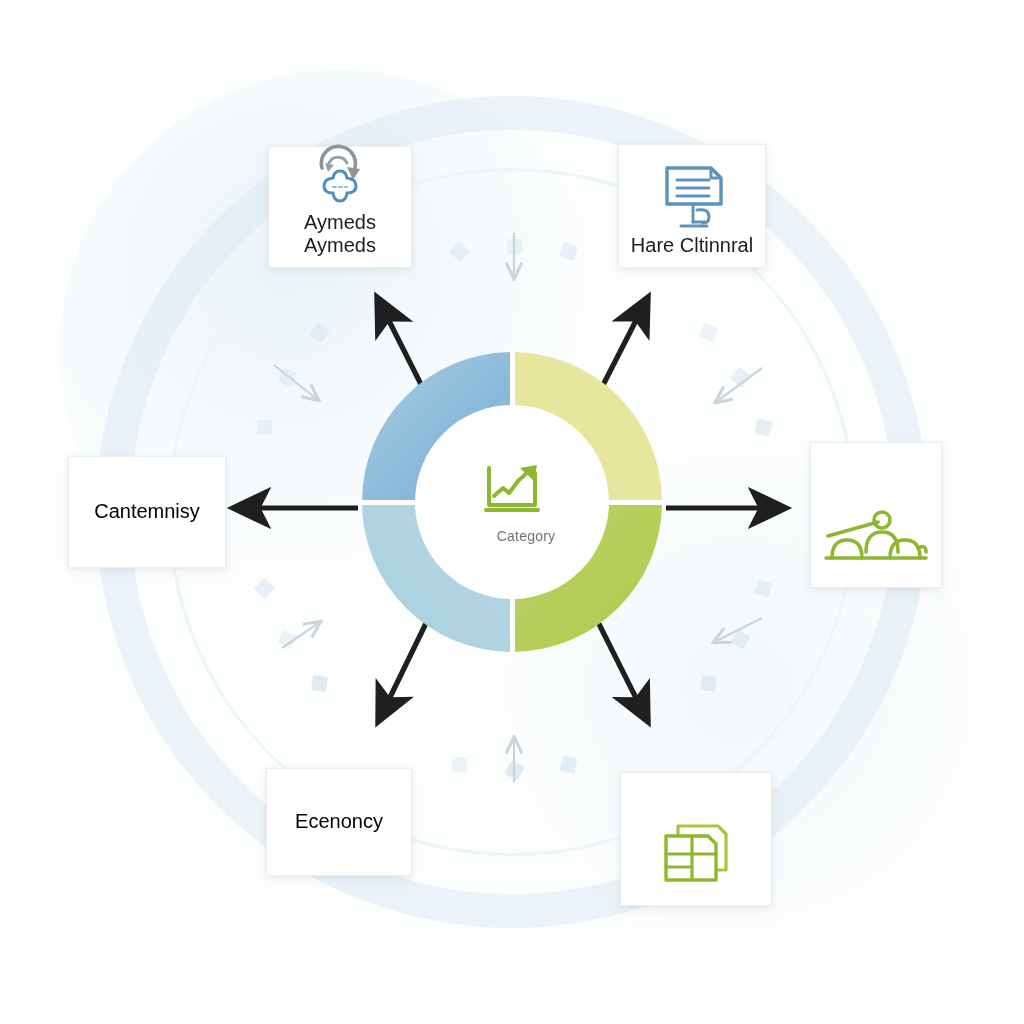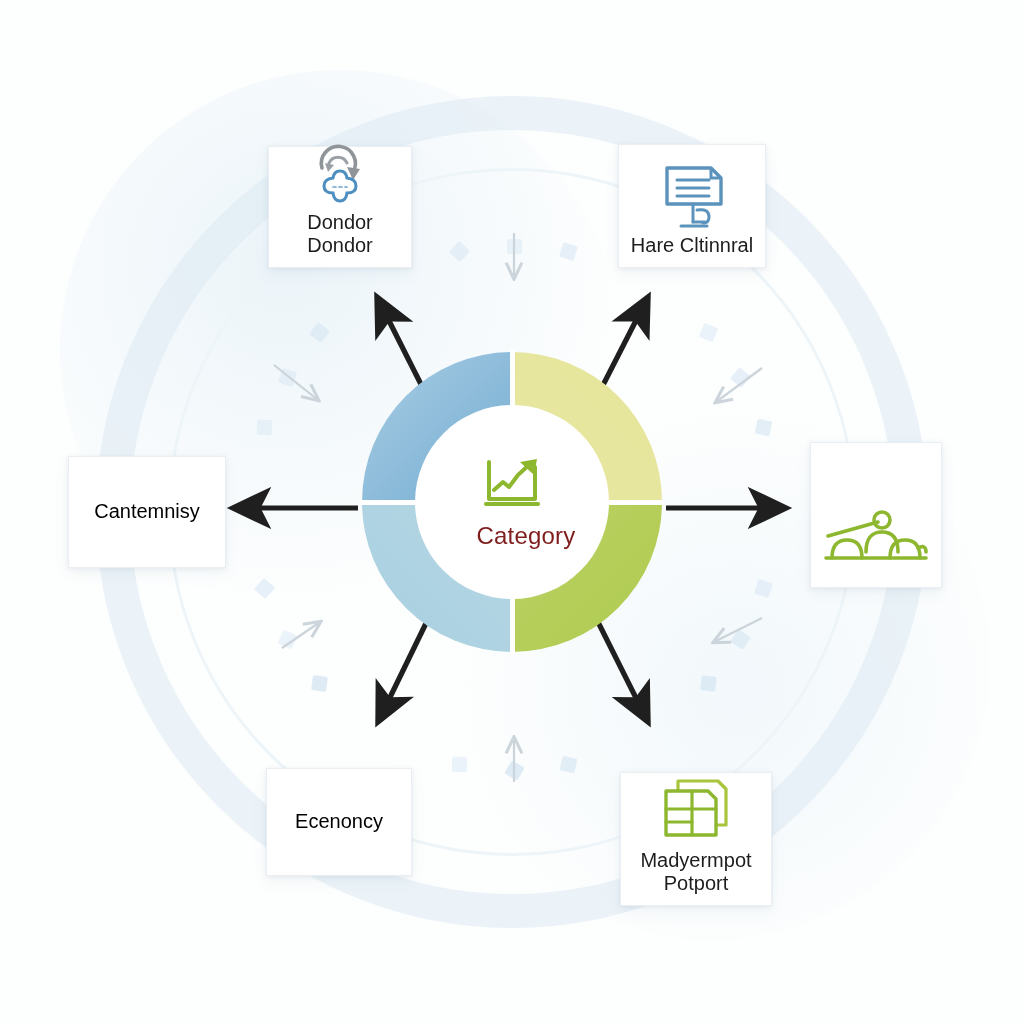--- a/index.html
+++ b/index.html
@@ -101,22 +101,22 @@
     width: 194px; height: 194px;
     background: #ffffff;
     border-radius: 50%;
     display: flex;
     flex-direction: column;
     align-items: center;
     justify-content: center;
     gap: 6px;
   }
   .center-label {
-    font-size: 24px;
-    color: #7f1d1d;
+    font-size: 14px;
+    color: #737373;
     letter-spacing: .2px;
     margin-left: 28px;
   }
 
   
   .arrows { position: absolute; left: 0; top: 0; width: 1024px; height: 1024px; }
 
   
   .node {
     position: absolute;
@@ -253,21 +253,21 @@
         <g fill="none" stroke="#9aa0a6" stroke-width="3" stroke-linecap="round">
           <path d="M26 24 A10 10 0 0 1 44 24"></path>
         </g>
         <path d="M31 26 L25 33 L22 24 Z" fill="#9aa0a6"></path>
         <path d="M37 32 q6 0 7 7 q9 1 9 8 q0 7 -9 7 q-1 8 -7 8 q-6 0 -7 -8 q-9 0 -9 -7 q0 -7 9 -8 q1 -7 7 -7 Z" fill="#ffffff" stroke="#4d8fc0" stroke-width="3"></path>
         <g stroke="#6aa3cb" stroke-width="1.7" stroke-linecap="round">
           <path d="M30 48 h3 M36 48 h3 M42 48 h2"></path>
         </g>
       </svg>
     </span>
-    <span class="cap">Dondor Dondor</span>
+    <span class="cap">Aymeds Aymeds</span>
   </div>
 
   <div class="node n-tr">
     <span class="ico">
       <svg width="78" height="74" viewBox="0 0 78 74">
         <g fill="#ffffff" stroke="#5b93bd" stroke-width="3.4" stroke-linejoin="round">
           <path d="M14 8 H58 L68 18 V44 H14 Z"></path>
         </g>
         <path d="M58 8 L58 18 L68 18" fill="none" stroke="#5b93bd" stroke-width="3"></path>
         <g stroke="#5b93bd" stroke-width="3" stroke-linecap="round">
@@ -315,17 +315,15 @@
         <g fill="#ffffff" stroke="#8db72e" stroke-width="3.4" stroke-linejoin="round">
           <path d="M10 14 H52 L60 22 V58 H10 Z"></path>
         </g>
         <g stroke="#8db72e" stroke-width="3.2" stroke-linecap="round">
           <path d="M10 32 H60"></path>
           <path d="M10 45 H36"></path>
           <path d="M36 14 V58"></path>
         </g>
       </svg>
     </span>
-    <span class="cap">Madyermpot
-Potport</span>
   </div>
 
 </div>
 
 </body></html>

